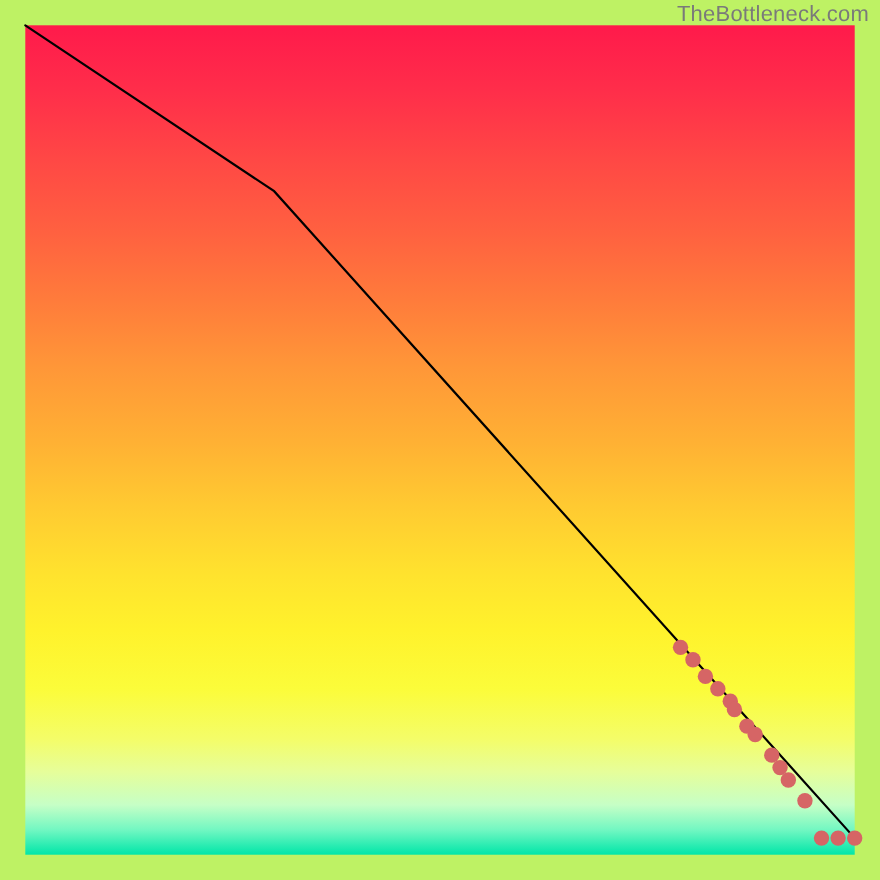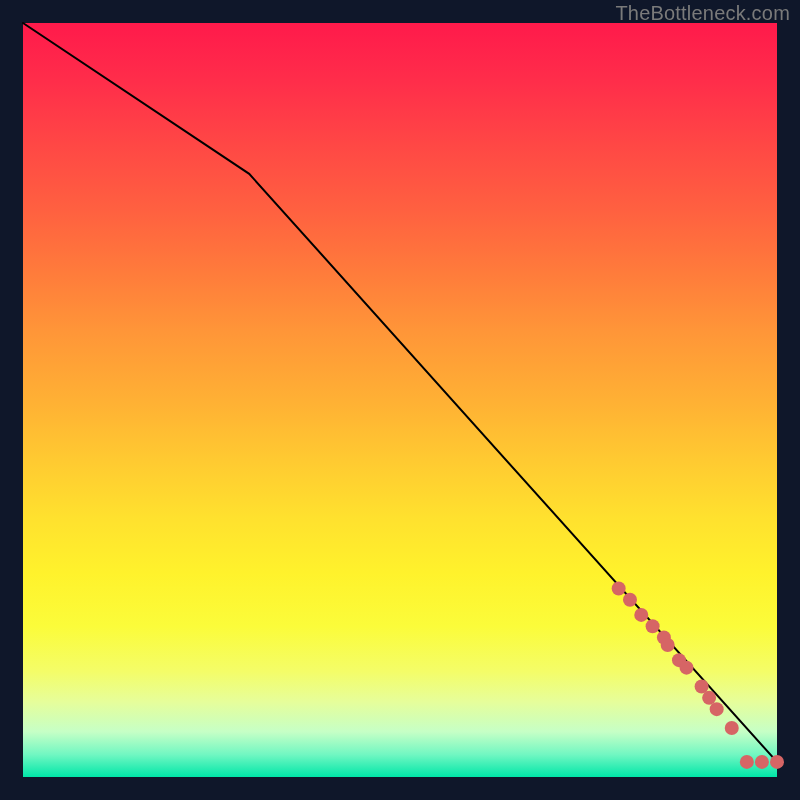--- a/index.html
+++ b/index.html
@@ -8,21 +8,21 @@
     width: 800px;
     height: 800px;
     background: #000;
     overflow: hidden;
     font-family: Arial, Helvetica, sans-serif;
   }
   .wrap {
     position: relative;
     width: 800px;
     height: 800px;
-    background: #0f172a;
+    background: #bef264;
     text-decoration: underline;
   }
   .plot {
     position: absolute;
     left: 23px;
     top: 23px;
     width: 754px;
     height: 754px;
     
     background: linear-gradient(

